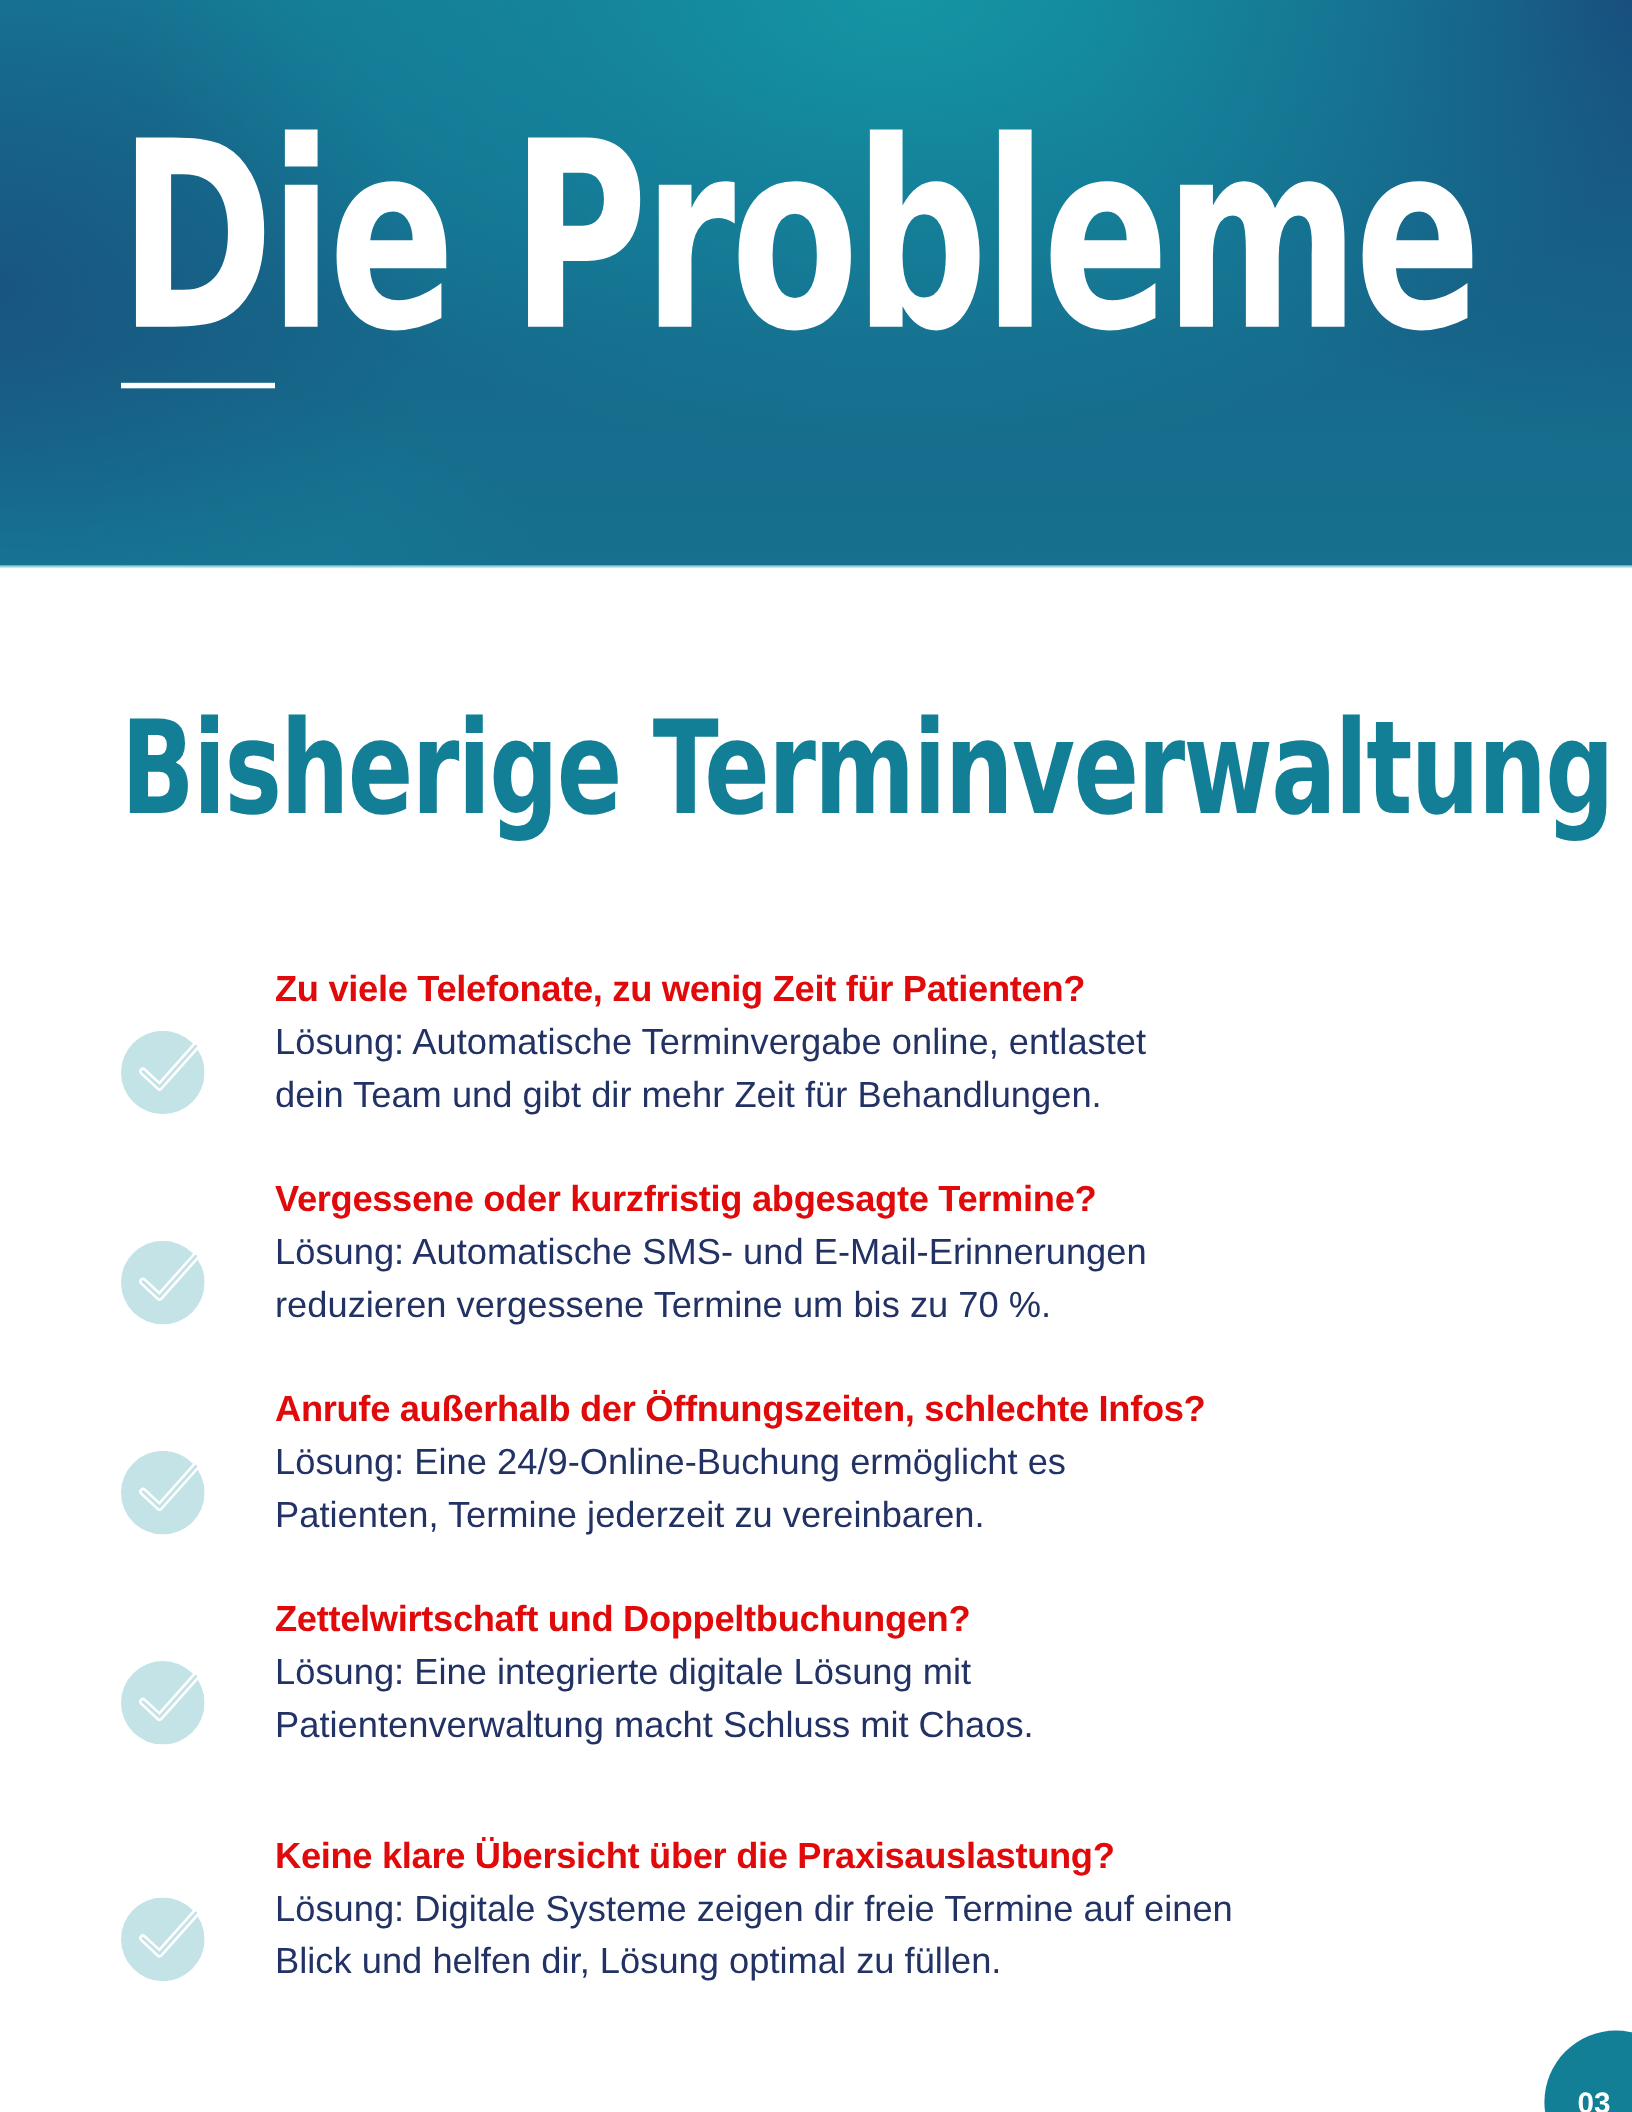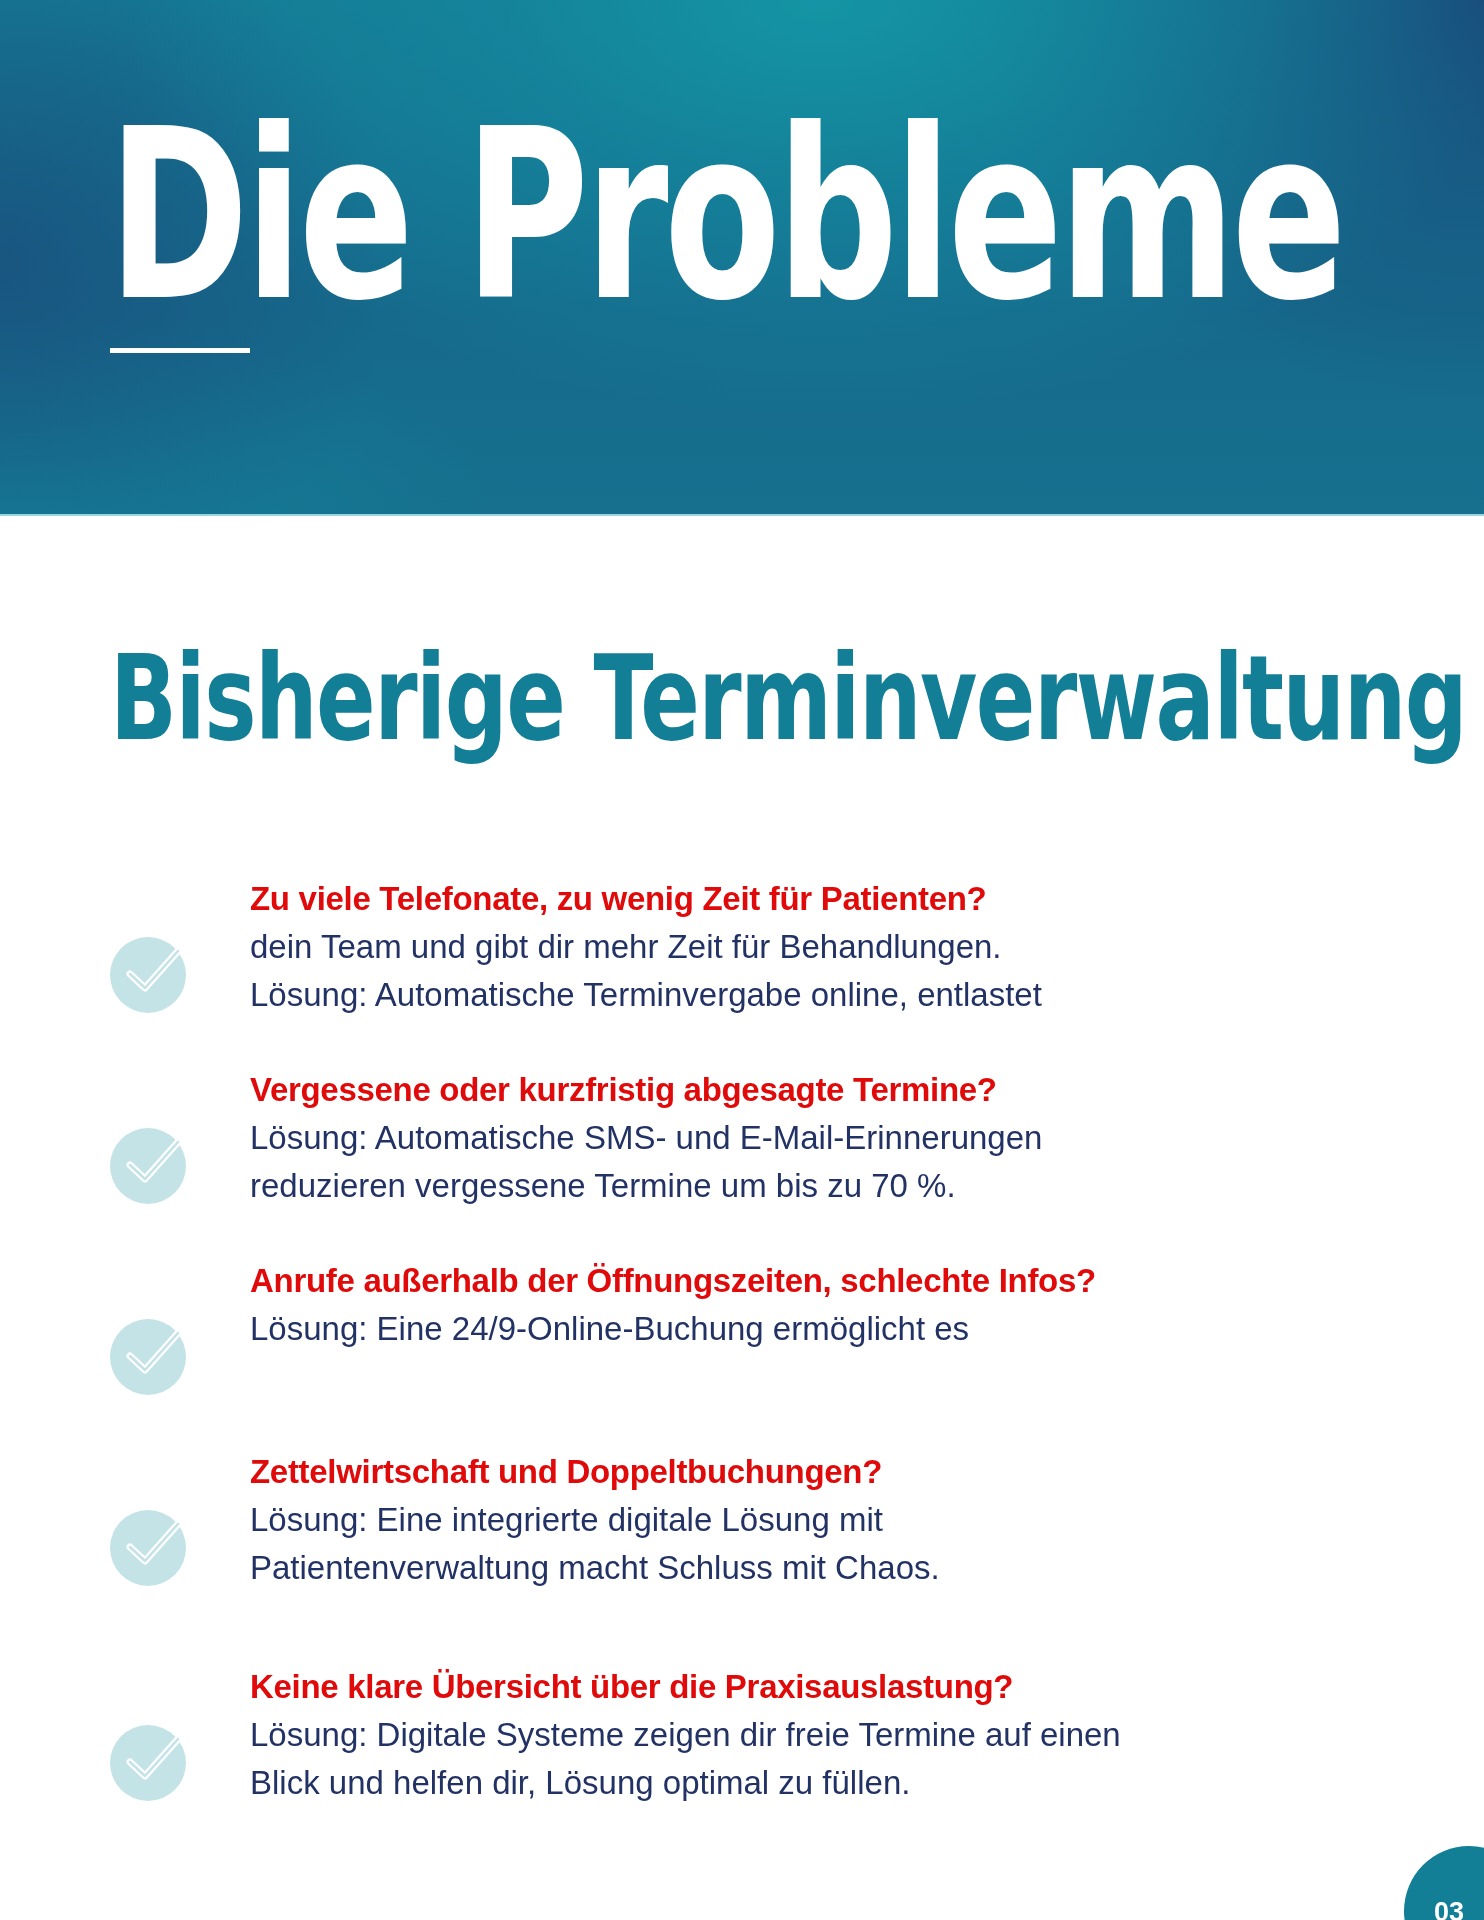--- a/index.html
+++ b/index.html
@@ -81,22 +81,22 @@
 <div class="subtitle">Bisherige Terminverwaltung</div>
 
 <div class="item" style="top:875px">
   <svg class="check" viewBox="0 0 76 76">
     <circle cx="38" cy="38" r="38" fill="#c3e3e7"></circle>
     <path d="M20 37 L35 51 L68 14" fill="none" stroke="#ffffff" stroke-width="7" stroke-linecap="round" stroke-linejoin="round"></path>
     <path d="M20 37 L35 51 L68 14" fill="none" stroke="#c3e3e7" stroke-width="2.5" stroke-linecap="round" stroke-linejoin="round"></path>
   </svg>
   <div class="text">
     <div class="q">Zu viele Telefonate, zu wenig Zeit für Patienten?</div>
+    <div class="a">Lösung: Automatische Terminvergabe online, entlastet</div>
     <div class="a">dein Team und gibt dir mehr Zeit für Behandlungen.</div>
-    <div class="a">Lösung: Automatische Terminvergabe online, entlastet</div>
   </div>
 </div>
 
 <div class="item" style="top:1066px">
   <svg class="check" viewBox="0 0 76 76">
     <circle cx="38" cy="38" r="38" fill="#c3e3e7"></circle>
     <path d="M20 37 L35 51 L68 14" fill="none" stroke="#ffffff" stroke-width="7" stroke-linecap="round" stroke-linejoin="round"></path>
     <path d="M20 37 L35 51 L68 14" fill="none" stroke="#c3e3e7" stroke-width="2.5" stroke-linecap="round" stroke-linejoin="round"></path>
   </svg>
   <div class="text">
@@ -108,20 +108,21 @@
 
 <div class="item" style="top:1257px">
   <svg class="check" viewBox="0 0 76 76">
     <circle cx="38" cy="38" r="38" fill="#c3e3e7"></circle>
     <path d="M20 37 L35 51 L68 14" fill="none" stroke="#ffffff" stroke-width="7" stroke-linecap="round" stroke-linejoin="round"></path>
     <path d="M20 37 L35 51 L68 14" fill="none" stroke="#c3e3e7" stroke-width="2.5" stroke-linecap="round" stroke-linejoin="round"></path>
   </svg>
   <div class="text">
     <div class="q">Anrufe außerhalb der Öffnungszeiten, schlechte Infos?</div>
     <div class="a">Lösung: Eine 24/9-Online-Buchung ermöglicht es</div>
+    <div class="a">Patienten, Termine jederzeit zu vereinbaren.</div>
   </div>
 </div>
 
 <div class="item" style="top:1448px">
   <svg class="check" viewBox="0 0 76 76">
     <circle cx="38" cy="38" r="38" fill="#c3e3e7"></circle>
     <path d="M20 37 L35 51 L68 14" fill="none" stroke="#ffffff" stroke-width="7" stroke-linecap="round" stroke-linejoin="round"></path>
     <path d="M20 37 L35 51 L68 14" fill="none" stroke="#c3e3e7" stroke-width="2.5" stroke-linecap="round" stroke-linejoin="round"></path>
   </svg>
   <div class="text">

